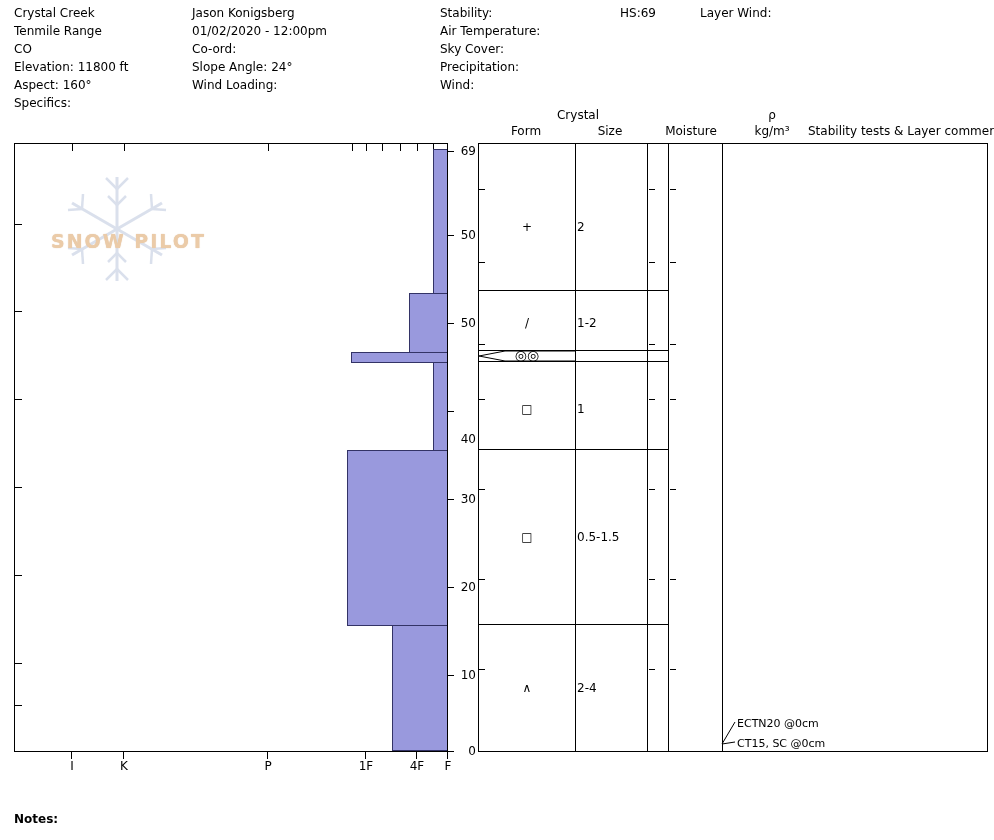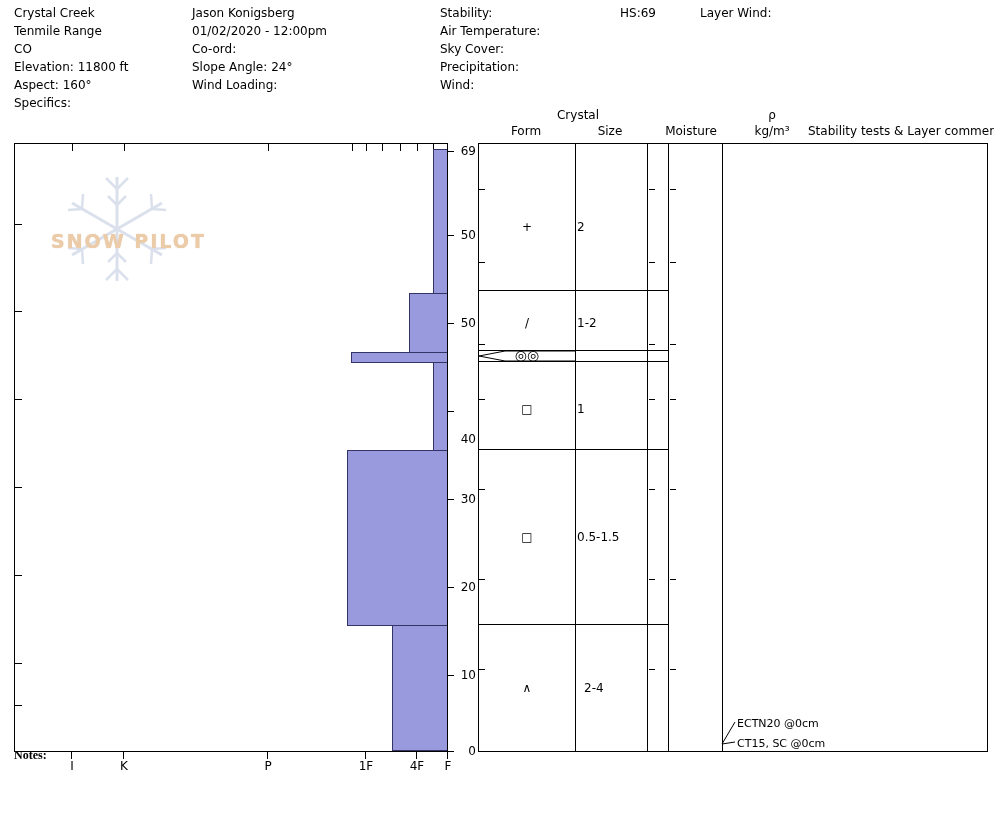--- a/index.html
+++ b/index.html
@@ -154,24 +154,23 @@
   .tickmark-m { position: absolute; width: 6px; height: 1px; background: #000; }
 
   .comment {
     position: absolute;
     font-size: 11px;
     white-space: nowrap;
   }
 
   .notes {
     position: absolute;
-    left: 14px; top: 748px;
+    left: 14px; top: 812px;
     font-weight: bold;
     font-size: 12px;
-    font-family: Liberation Serif, serif;
   }
   .svgoverlay { position: absolute; left: 0; top: 0; pointer-events: none; }
 </style>
 </head>
 <body>
 
 <div class="wrap">
 
   <div class="header">
     <div class="hcol" id="hcol1">
@@ -379,21 +378,21 @@
     <div class="grain-cell" style="left:0px; top:172px;">/</div>
     <div class="grain-cell" style="left:0px; top:203px; font-size:14px;">◎◎</div>
     <div class="grain-cell" style="left:0px; top:258px;">□</div>
     <div class="grain-cell" style="left:0px; top:386px;">□</div>
     <div class="grain-cell" style="left:0px; top:537px;">∧</div>
 
     <div class="size-cell" style="top:76px;">2</div>
     <div class="size-cell" style="top:172px;">1-2</div>
     <div class="size-cell" style="top:258px;">1</div>
     <div class="size-cell" style="top:386px;">0.5-1.5</div>
-    <div class="size-cell" style="top:537px;margin-left:7px;">2-4</div>
+    <div class="size-cell" style="top:537px;">2-4</div>
 
     <svg class="svgoverlay" width="510" height="609">
       <polyline points="0,212 26,207 96,207" fill="none" stroke="#000" stroke-width="1"></polyline>
       <polyline points="0,212 26,217 96,217" fill="none" stroke="#000" stroke-width="1"></polyline>
     </svg>
 
     <svg class="svgoverlay" width="510" height="609">
       <line x1="243" y1="600" x2="256" y2="578" stroke="#000" stroke-width="1"></line>
       <line x1="243" y1="600" x2="256" y2="598" stroke="#000" stroke-width="1"></line>
     </svg>

